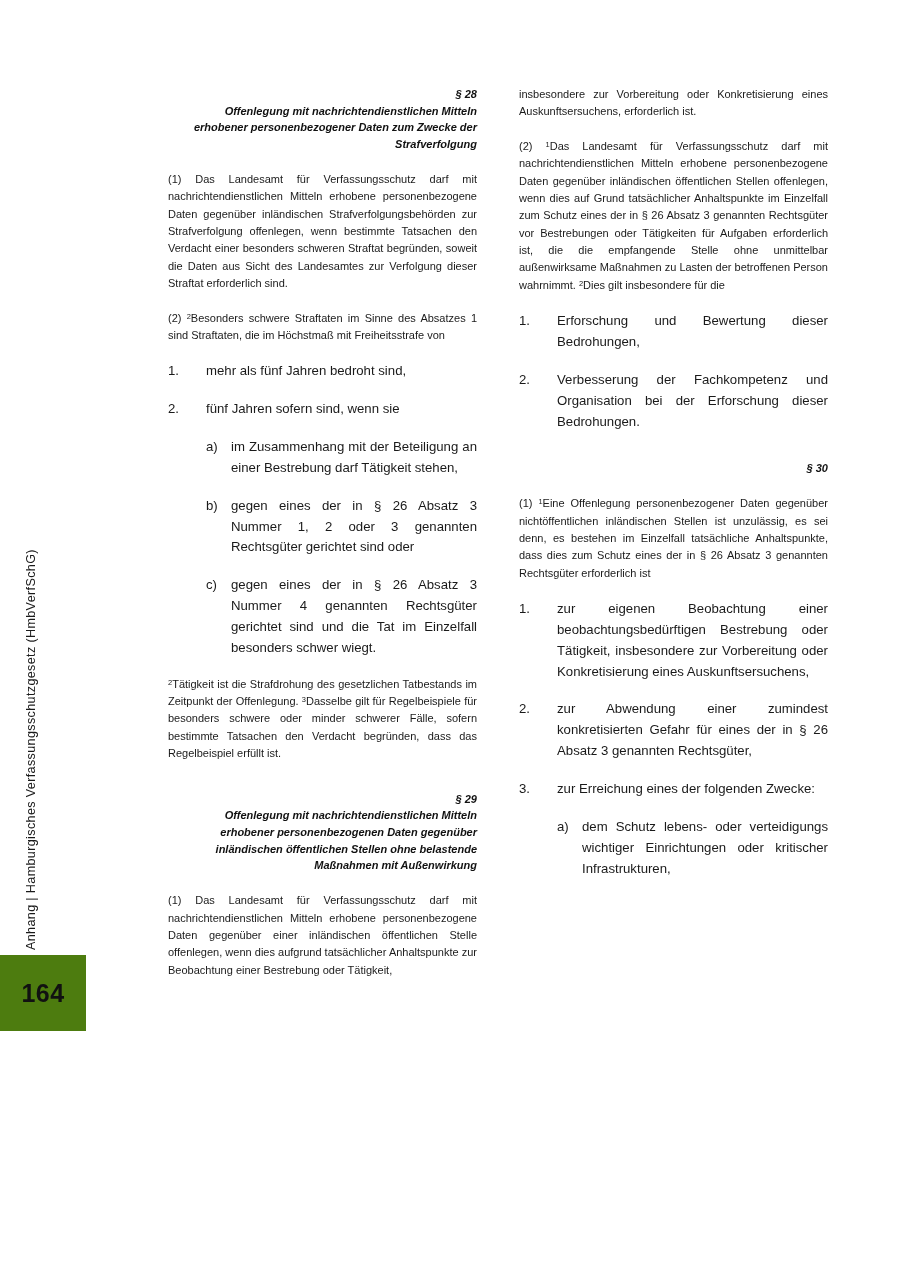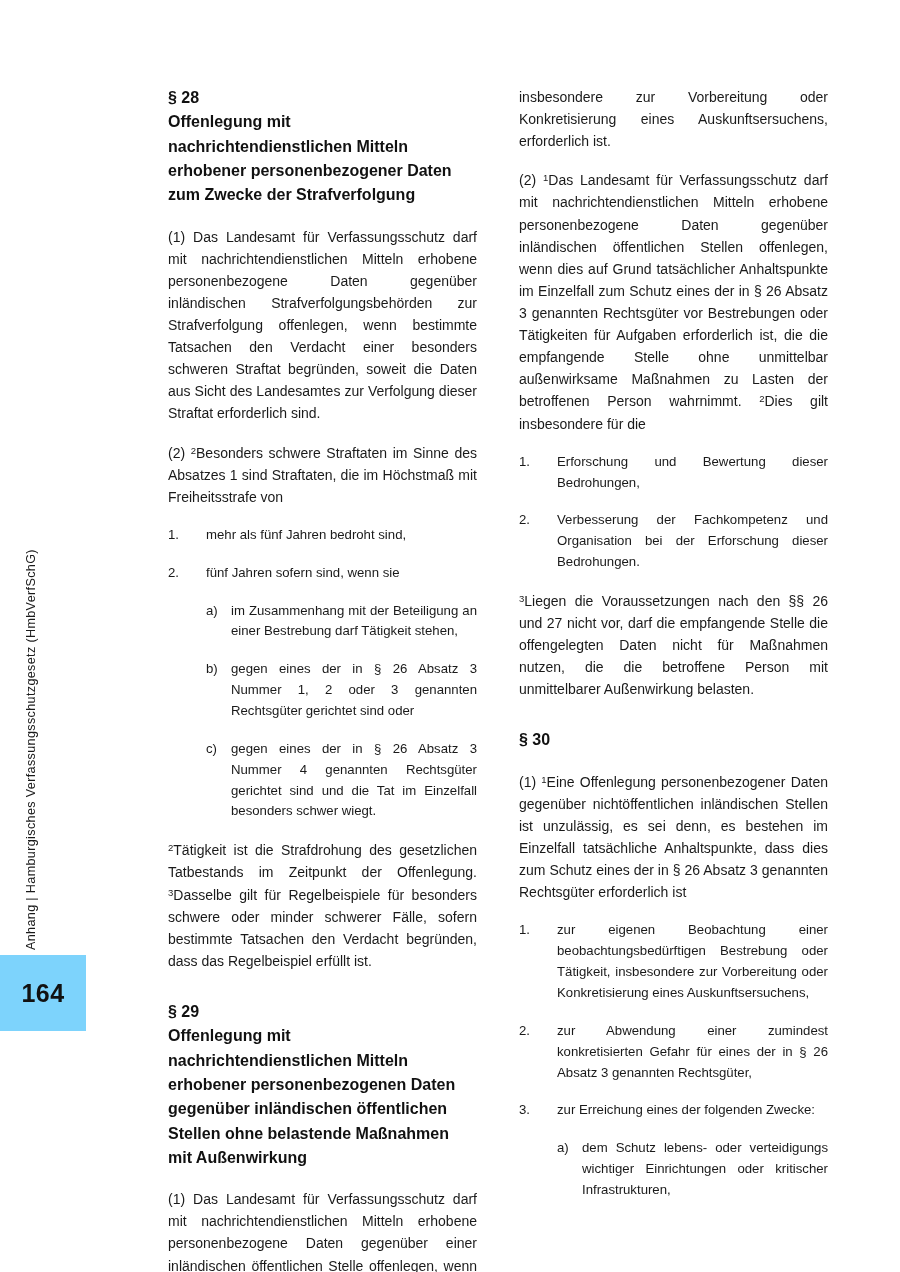--- a/index.html
+++ b/index.html
@@ -35,21 +35,21 @@
     font-size: 12.6px;
     letter-spacing: 0.35px;
     color: #1a1a1a;
   }
   .folio-box {
     position: absolute;
     left: 0;
     top: 955px;
     width: 86px;
     height: 76px;
-    background: #7dd3fc;
+    background: #4d7c0f;
     display: flex;
     align-items: center;
     justify-content: center;
   }
   .folio-num {
     font-size: 25px;
     font-weight: bold;
     letter-spacing: 0.5px;
     color: #111111;
   }
@@ -63,37 +63,38 @@
     height: 1110px;
     display: flex;
     gap: 42px;
   }
   .col {
     width: 309px;
     position: relative;
   }
 
   .sec-head {
-    text-align: left;
+    text-align: right;
     font-weight: bold;
-    font-size: 16px;
+    font-size: 11px;
     line-height: 1.52;
     margin: 0 0 18px 0;
     color: #111111;
+    font-style: italic;
   }
   .sec-head .num {
     display: block;
   }
   .sec-head.spaced-top {
     margin-top: 28px;
   }
 
   p.body {
     margin: 0 0 17px 0;
-    font-size: 14px;
+    font-size: 11px;
     line-height: 1.58;
     text-align: justify;
     text-justify: inter-word;
     hyphens: manual;
     color: #1a1a1a;
   }
   p.body.last {
     margin-bottom: 0;
   }
   sup {
@@ -222,23 +223,20 @@
         <li class="num-item">
           <span class="marker">1.</span>
           <span>Erforschung und Bewertung dieser Bedrohungen,</span>
         </li>
         <li class="num-item">
           <span class="marker">2.</span>
           <span>Verbesserung der Fachkompetenz und Organisation bei der Erforschung dieser Bedrohungen.</span>
         </li>
       </ol>
 
-      <p class="body">
-        <sup>3</sup><span>Liegen die Voraussetzungen nach den §§ 26 und 27 nicht vor, darf die empfangende Stelle die offengelegten Daten nicht für Maßnahmen nutzen, die die betroffene Person mit unmittelbarer Außenwirkung belasten.</span>
-      </p>
 
       <h2 class="sec-head spaced-top">
         <span class="num">§ 30</span>
       </h2>
 
       <p class="body">
         <span>(1) </span><sup>1</sup><span>Eine Offenlegung personenbezogener Daten gegenüber nichtöffentlichen inländischen Stellen ist unzulässig, es sei denn, es bestehen im Einzelfall tatsächliche Anhaltspunkte, dass dies zum Schutz eines der in § 26 Absatz 3 genannten Rechtsgüter erforderlich ist</span>
       </p>
 
       <ol class="num-list">

